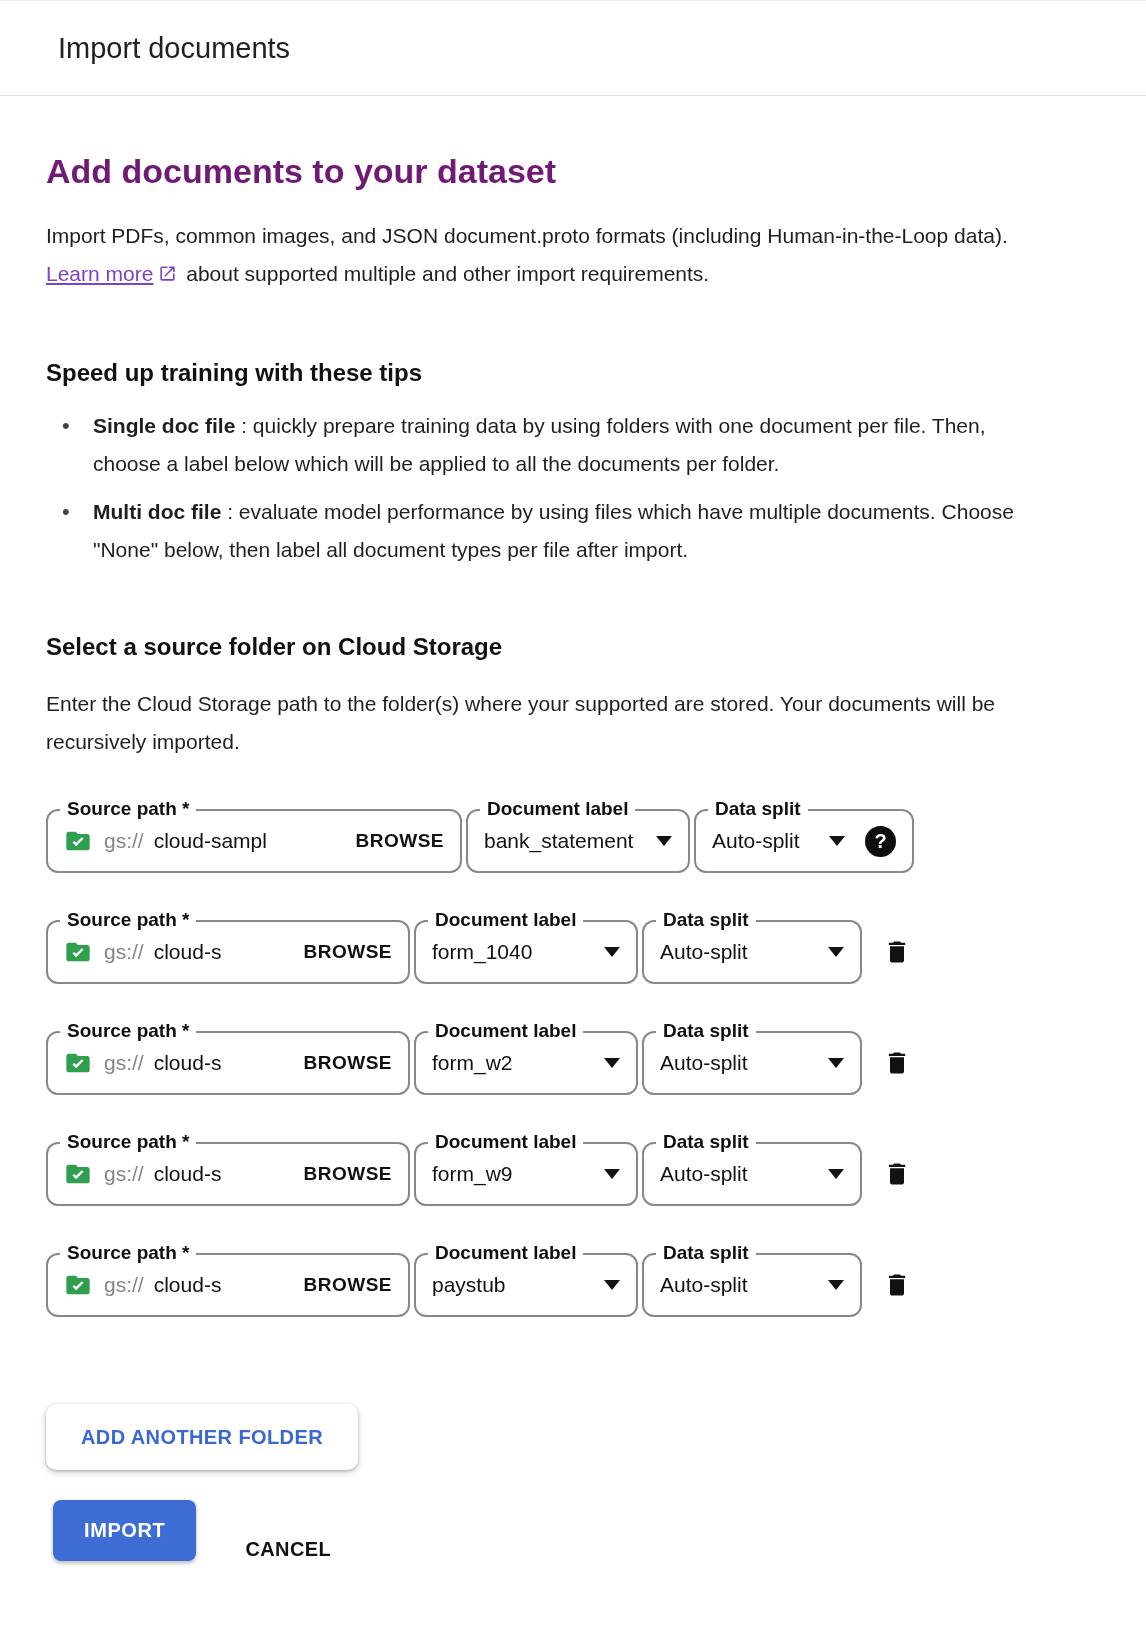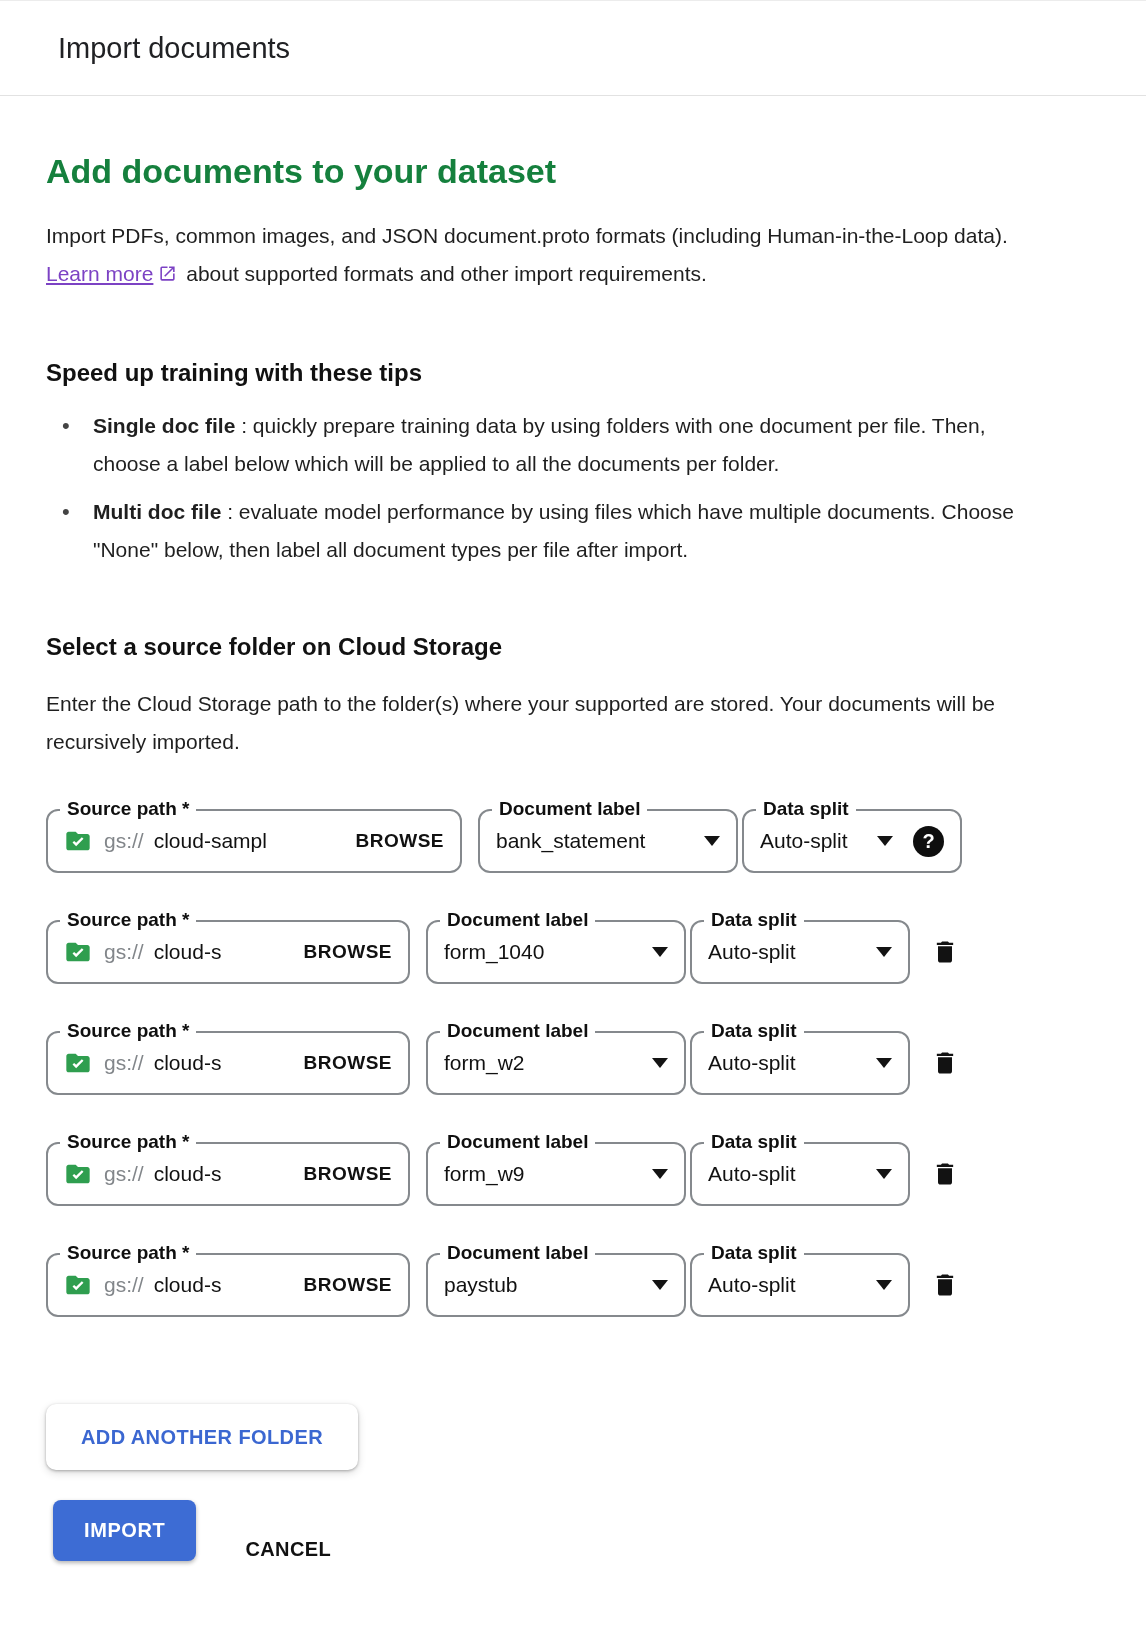--- a/index.html
+++ b/index.html
@@ -16,21 +16,21 @@
     font-family:"Liberation Sans",sans-serif;color:var(--text);
   }
   
   .app-header{
     height:96px;display:flex;align-items:center;padding:0 46px;
     border-top:1px solid #ececec;border-bottom:1px solid #e2e2e2;
   }
   .app-header h1{margin:12px;font-size:29px;font-weight:400;color:#202124;}
   
   .content{padding:0 46px;}
-  .page-title{margin:56px 0 0;font-size:34px;font-weight:700;color:#15803d;}
+  .page-title{margin:56px 0 0;font-size:34px;font-weight:700;color:#701a75;}
   p.intro{margin:26px 0 0;font-size:21px;line-height:38px;max-width:990px;}
   a.learn-more{color:var(--link-purple);text-decoration:underline;cursor:pointer;}
   .ext-icon{display:inline-block;vertical-align:-2px;margin:0 3px 0 5px;}
   h3.section{margin:64px 0 0;font-size:24px;font-weight:700;color:#111;}
   ul.tips{list-style:none;margin:20px 0 0;padding:0;}
   ul.tips li{
     position:relative;padding-left:47px;margin-bottom:10px;
     font-size:21px;line-height:38px;max-width:1005px;
   }
   ul.tips li::before{
@@ -44,21 +44,21 @@
     position:relative;height:64px;border:2px solid var(--outline-gray);
     border-radius:12px;background:#fff;display:flex;align-items:center;
     padding:0 16px;
   }
   .field-label{
     position:absolute;top:-14px;left:12px;background:#fff;padding:0 7px;
     font-size:19px;font-weight:700;color:#0f0f0f;white-space:nowrap;line-height:24px;
   }
   .f-source{width:364px;}
   .row--first .f-source{width:416px;}
-  .f-doc{width:260px;margin-left:16px;}
+  .f-doc{width:224px;margin-left:4px;}
   .f-split{width:220px;margin-left:4px;justify-content:center;}
   .icon-folder{display:inline-flex;margin-right:12px;flex:none;}
   .gs{color:#82868a;font-size:21px;flex:none;}
   .pathval{margin-left:10px;font-size:21px;color:#111;flex:1;overflow:hidden;white-space:nowrap;}
   .browse{
     font-size:19px;font-weight:700;letter-spacing:.5px;color:#111;
     background:none;border:none;padding:0;margin-left:8px;cursor:pointer;
     font-family:inherit;flex:none;
   }
   .selval{font-size:21px;color:#111;flex:1;overflow:hidden;white-space:nowrap;}
@@ -101,21 +101,21 @@
 <header class="app-header">
   <h1>Import documents</h1>
 </header>
 
 <main class="content">
 
   <h2 class="page-title">Add documents to your dataset</h2>
 
   <p class="intro"><span>Import PDFs, common images, and JSON document.proto formats (including Human-in-the-Loop data). </span><a class="learn-more"><span>Learn more</span><span class="ext-icon"><svg width="19" height="19" viewBox="0 0 24 24">
             <path fill="#7c42c4" d="M19 19H5V5h7V3H5a2 2 0 0 0-2 2v14a2 2 0 0 0 2 2h14c1.1 0 2-.9 2-2v-7h-2v7zM14 3v2h3.59l-9.83 9.83 1.41 1.41L19 6.41V10h2V3h-7z"></path>
-          </svg></span></a><span> about supported formats and other import requirements.</span></p>
+          </svg></span></a><span> about supported multiple and other import requirements.</span></p>
 
   <h3 class="section">Speed up training with these tips</h3>
   <ul class="tips">
     <li><b>Single doc file</b><span> : quickly prepare training data by using folders with one document per file. Then, choose a label below which will be applied to all the documents per folder.</span></li>
     <li><b>Multi doc file</b><span> : evaluate model performance by using files which have multiple documents. Choose "None" below, then label all document types per file after import.</span></li>
   </ul>
 
   <h3 class="section">Select a source folder on Cloud Storage</h3>
   <p class="desc">Enter the Cloud Storage path to the folder(s) where your supported are stored. Your documents will be recursively imported.</p>
 

